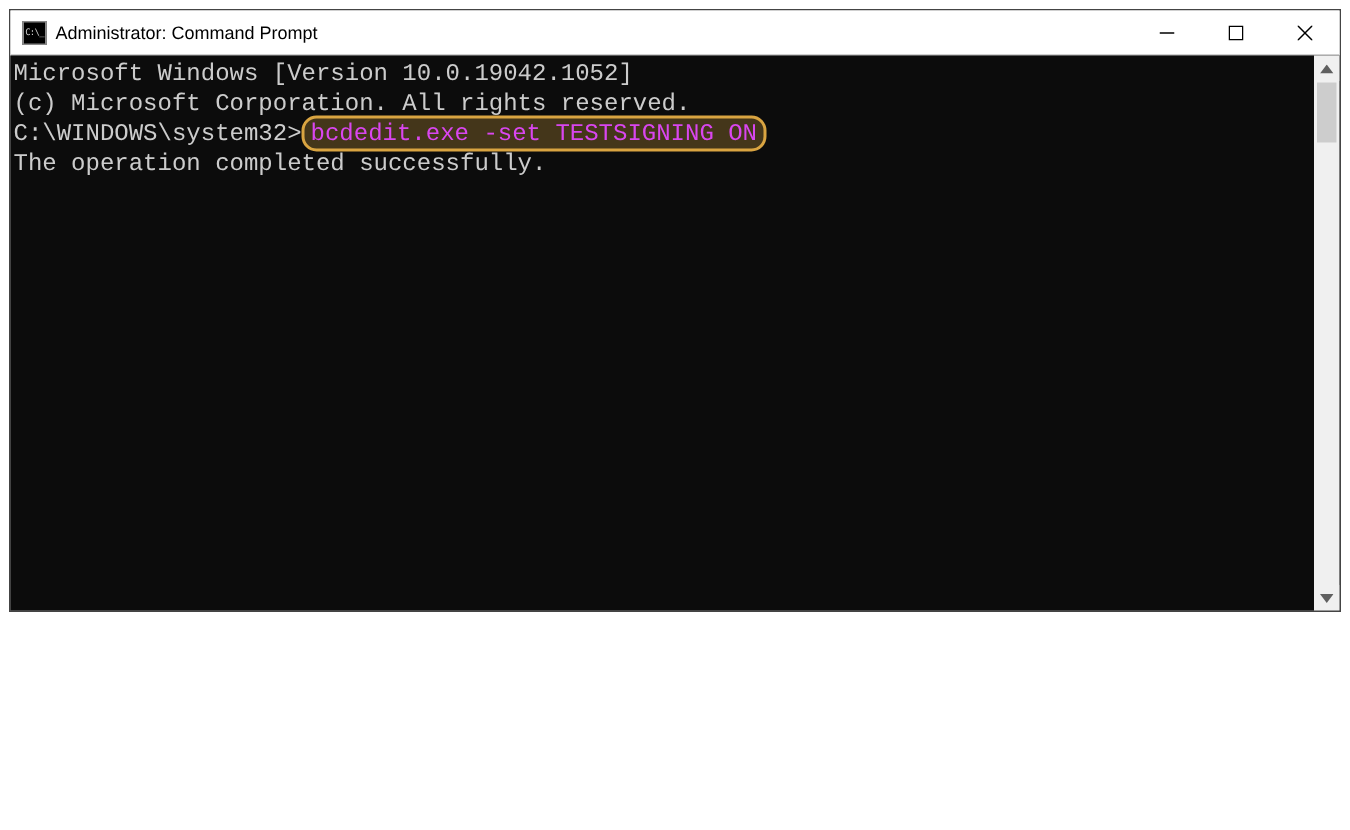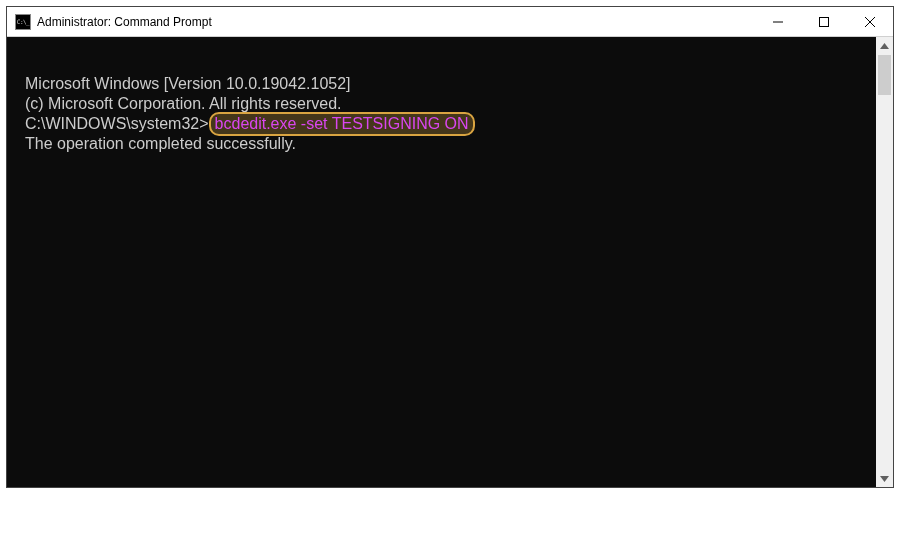--- a/index.html
+++ b/index.html
@@ -6,21 +6,21 @@
     body {
       width: 900px;
       height: 553px;
       background: #fff;
       font-family: "Segoe UI", Tahoma, sans-serif;
       overflow: hidden;
     }
     .window {
       position: relative;
       width: 888px;
-      height: 482px;
+      height: 402px;
       margin: 6px;
       border: 1px solid #444;
       background: #fff;
       display: flex;
       flex-direction: column;
     }
     .titlebar {
       height: 30px;
       background: #ffffff;
       display: flex;
@@ -73,27 +73,26 @@
       flex: 1;
       background: #0c0c0c;
       display: flex;
       position: relative;
       overflow: hidden;
     }
     .console {
       flex: 1;
       background: #0c0c0c;
       color: #cccccc;
-      font-family: Liberation Sans, sans-serif;
+      font-family: Liberation Mono, monospace;
       font-size: 16px;
       line-height: 20px;
-      padding: 2px 18px;
+      padding: 2px 2px;
       white-space: pre;
       overflow: hidden;
-      margin-top: 35px;
     }
     .console .line { display: block; }
     .highlight-box {
       display: inline-block;
       border: 2px solid #d9a441;
       background: rgba(217,164,65,0.28);
       border-radius: 10px;
       padding: 0 4px;
       margin: -2px 0;
       color: #d946ef;

